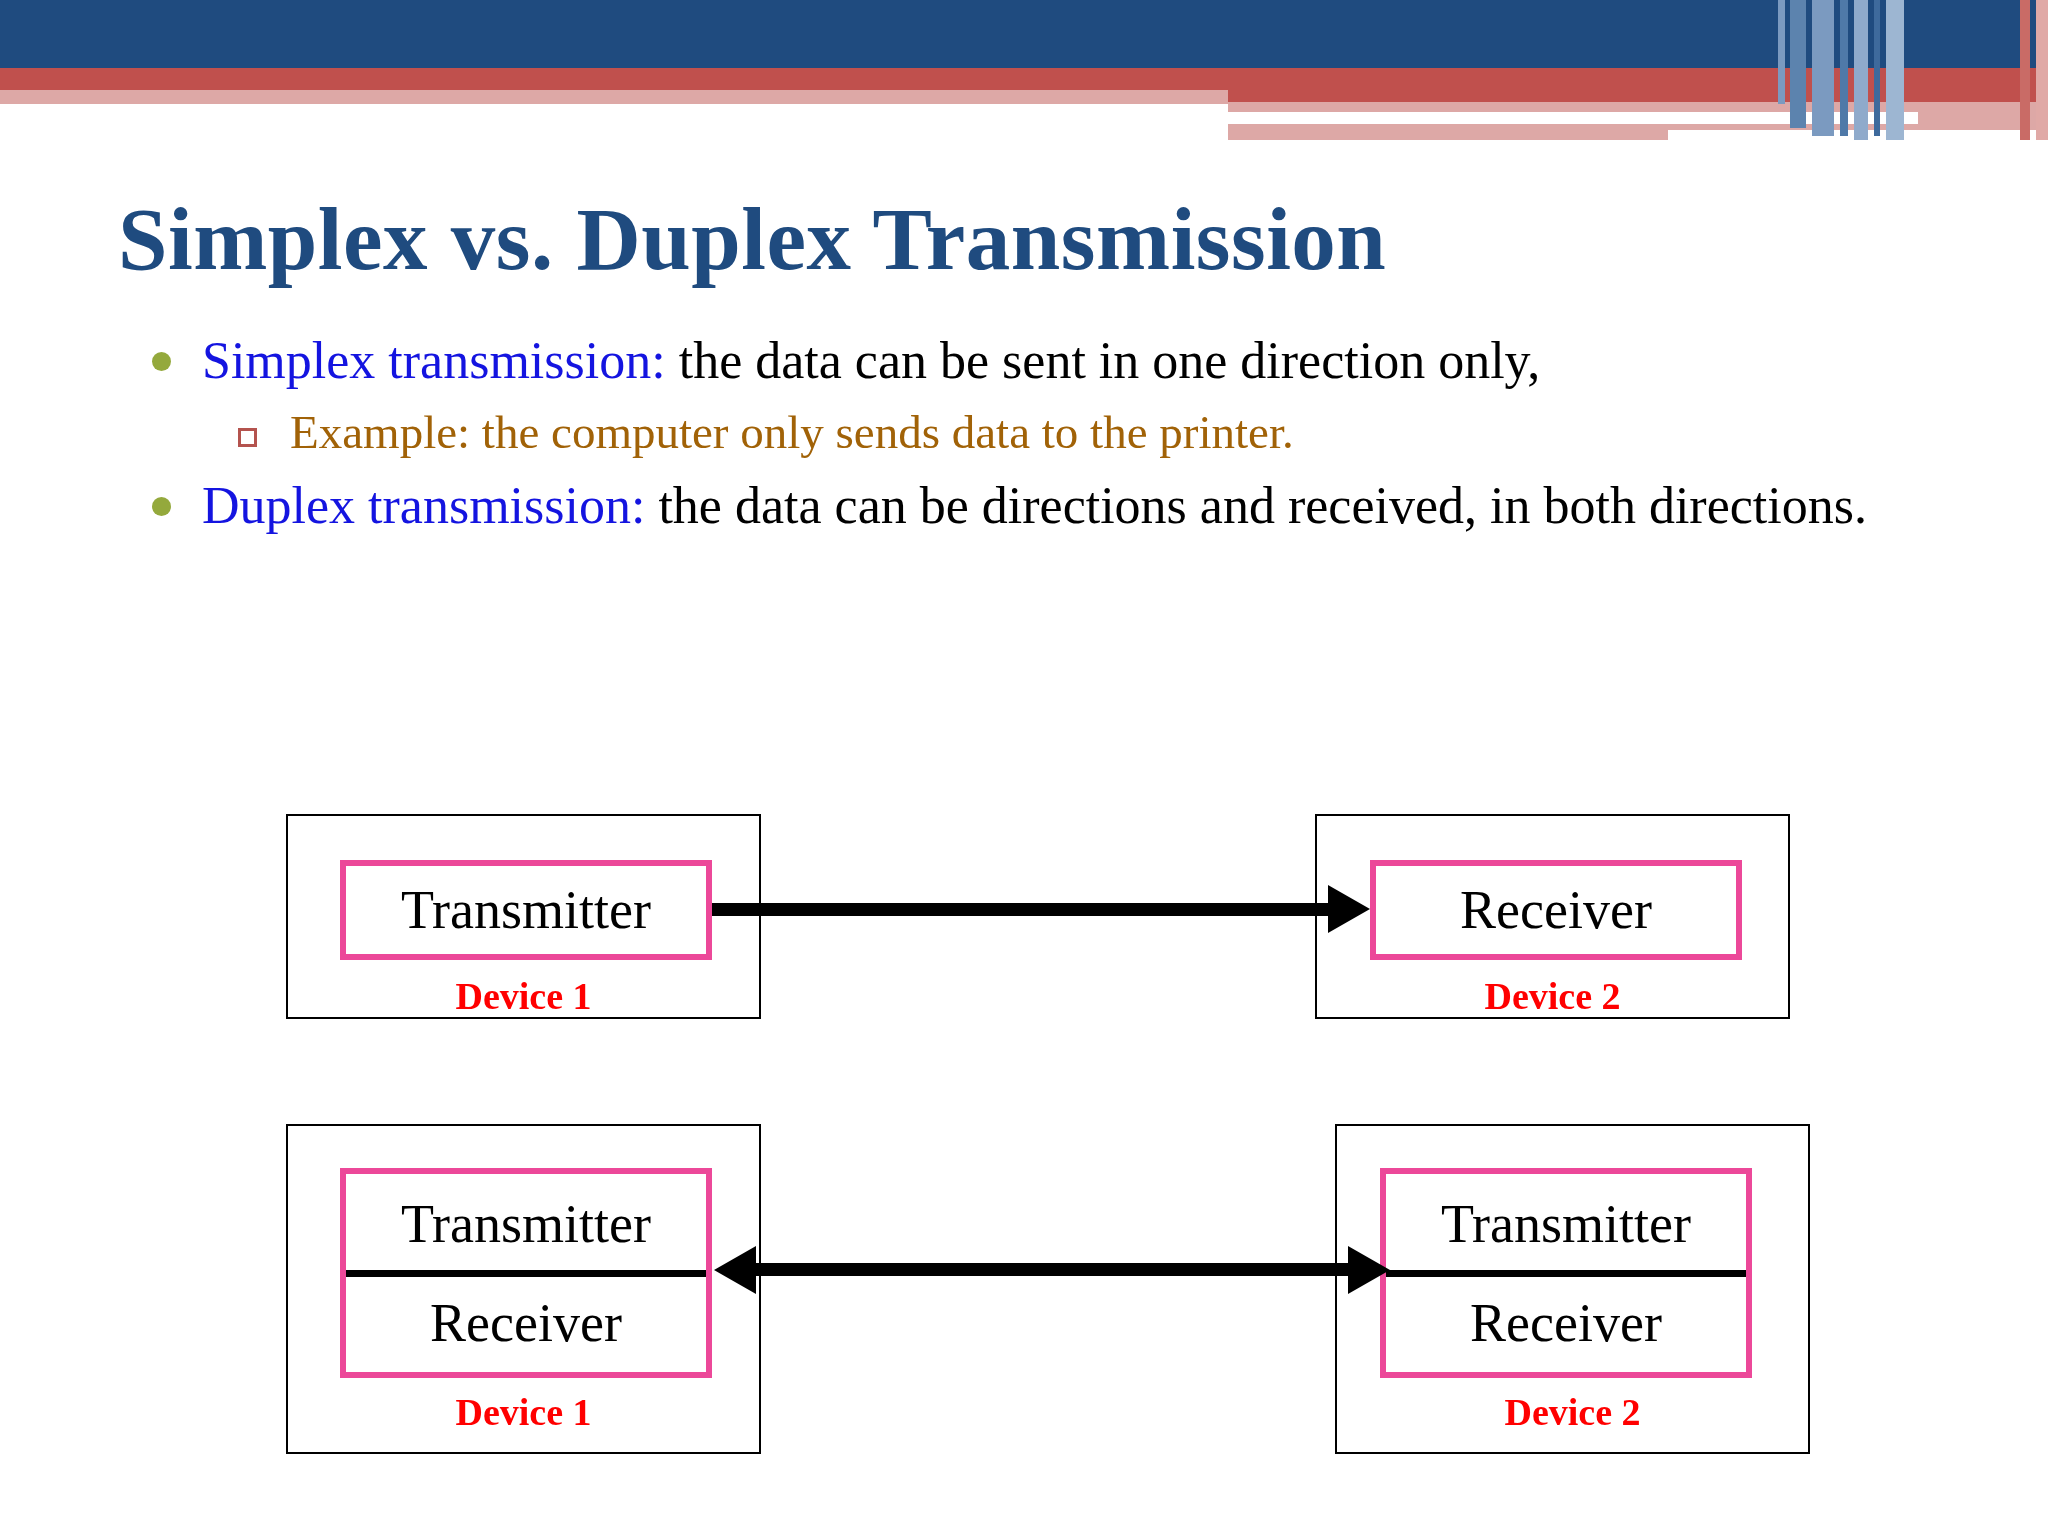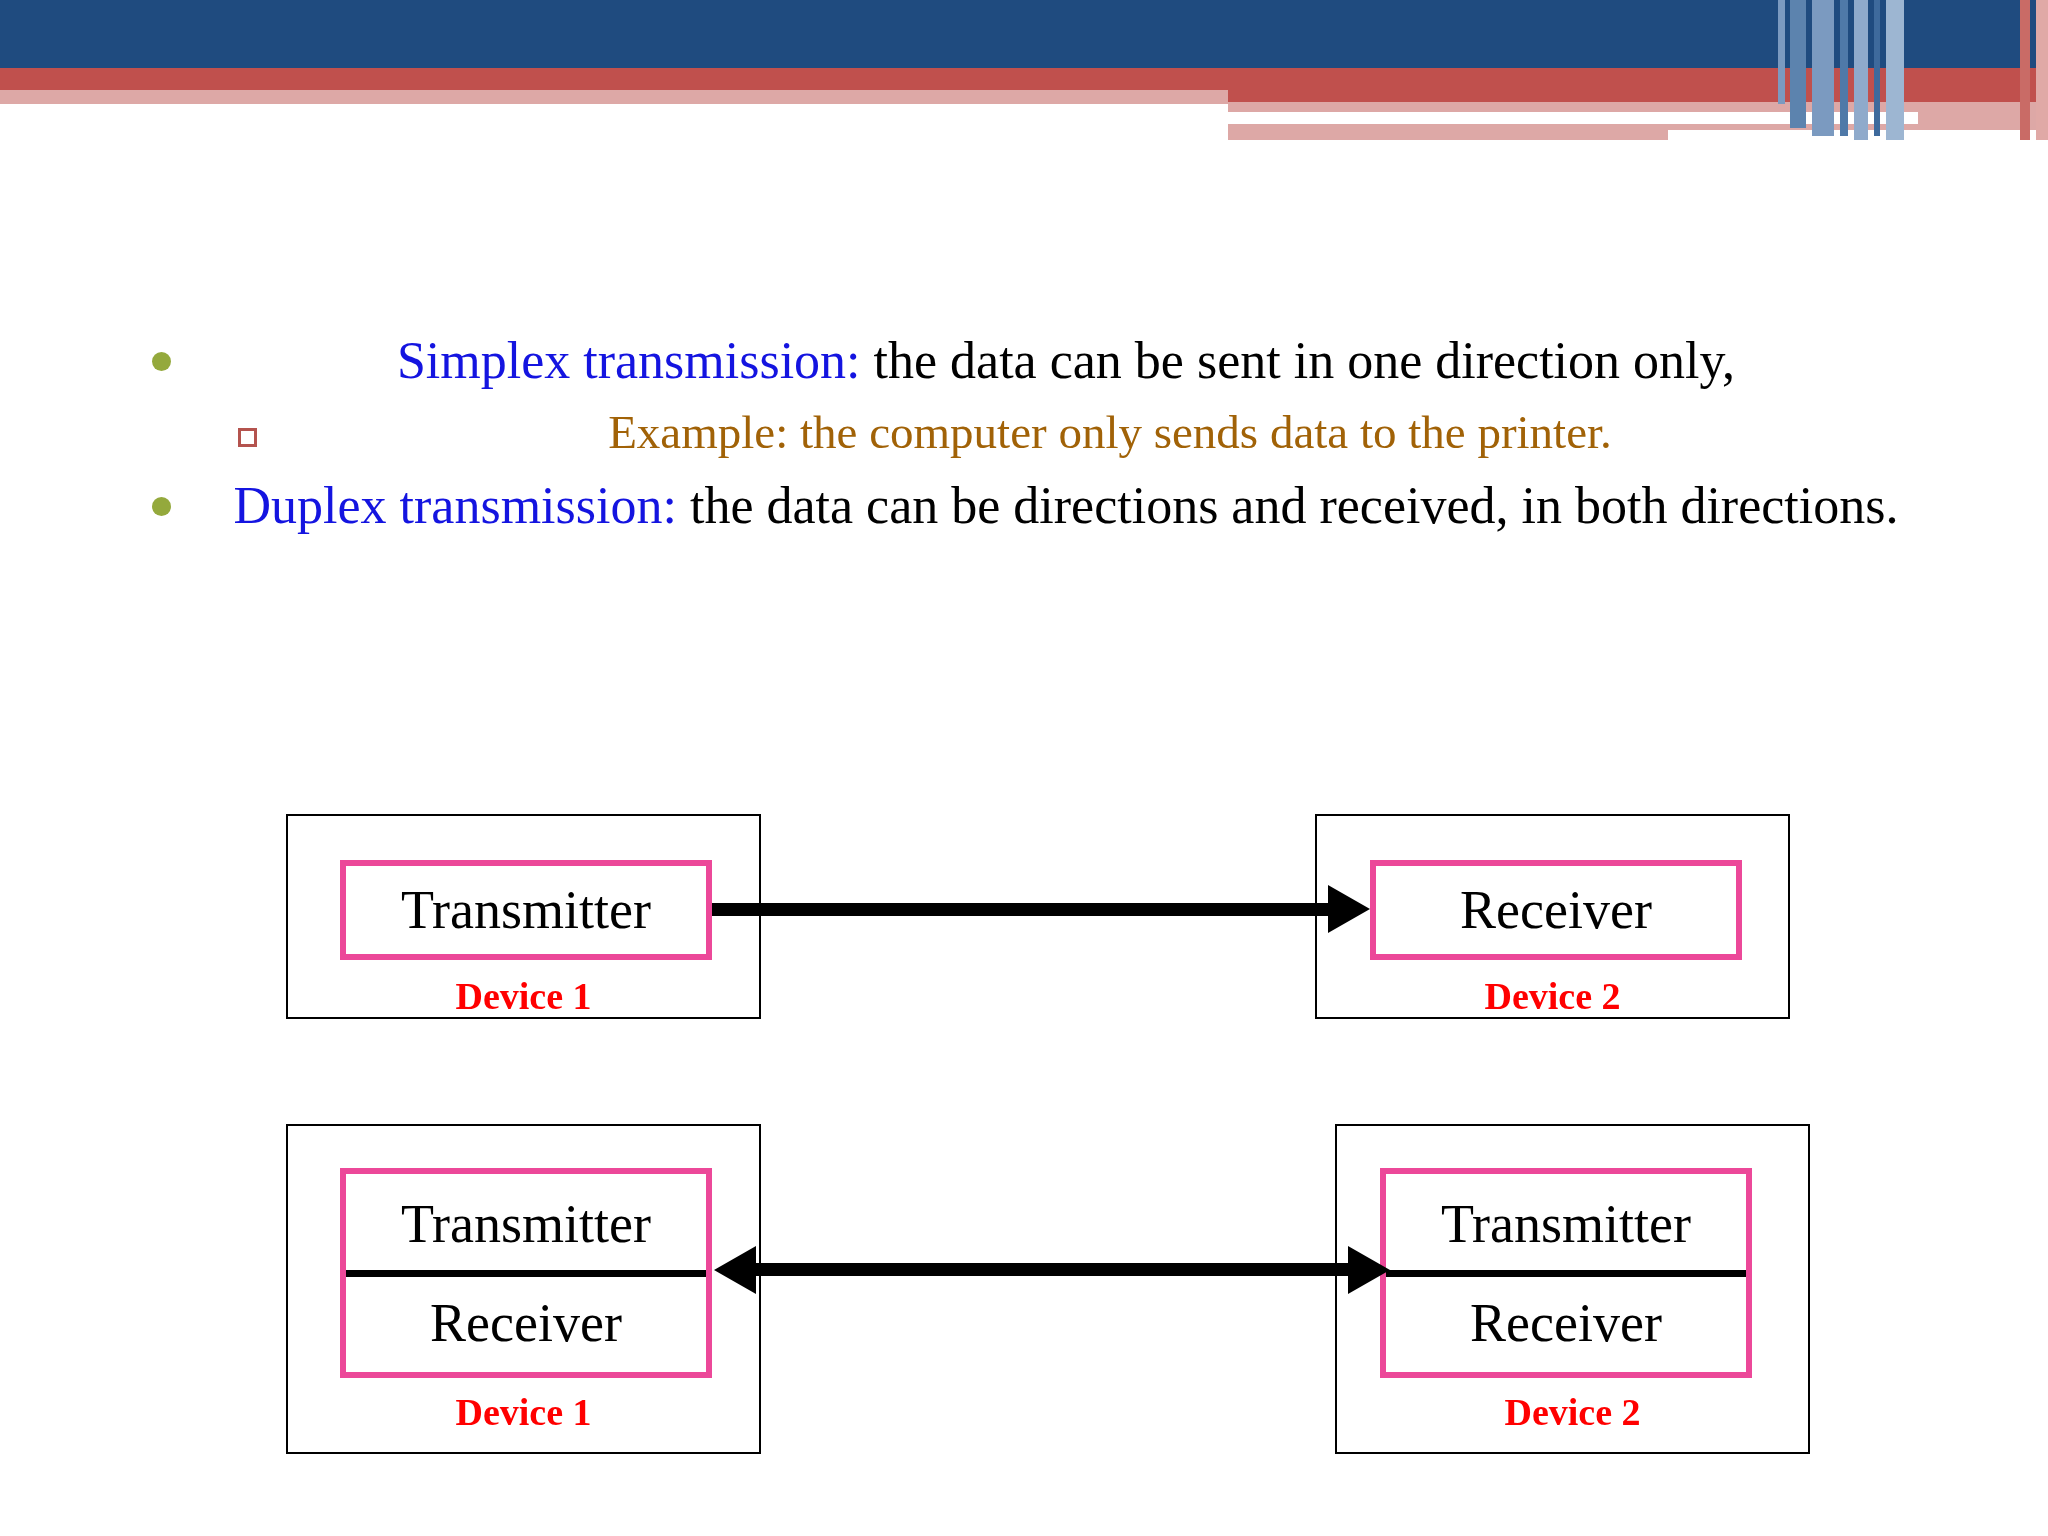--- a/index.html
+++ b/index.html
@@ -81,21 +81,20 @@
     white-space: nowrap;
     font-family: "Liberation Serif", "DejaVu Serif", serif;
   }
 
   
   .body-block {
     position: absolute;
     left: 130px;
     top: 330px;
     width: 1800px;
-    text-align: center;
   }
   .bullet-row {
     position: relative;
     display: block;
     font-size: 52px;
     line-height: 1.18;
     color: #000000;
     padding-left: 72px;
     margin-bottom: 4px;
   }
@@ -216,20 +215,21 @@
       <div class="vstripe" style="left: 1790px; width: 16px; height: 128px; background: rgb(92, 131, 174);"></div>
       <div class="vstripe" style="left: 1812px; width: 22px; height: 136px; background: rgb(123, 154, 192);"></div>
       <div class="vstripe" style="left: 1840px; width: 8px; height: 136px; background: rgb(79, 121, 168);"></div>
       <div class="vstripe" style="left: 1854px; width: 14px; height: 140px; background: rgb(143, 170, 203);"></div>
       <div class="vstripe" style="left: 1874px; width: 6px; height: 136px; background: rgb(62, 106, 156);"></div>
       <div class="vstripe" style="left: 1886px; width: 18px; height: 140px; background: rgb(157, 182, 210);"></div>
       <div class="vstripe" style="left: 2020px; width: 10px; height: 140px; background: rgb(201, 107, 102);"></div>
       <div class="vstripe" style="left: 2036px; width: 12px; height: 140px; background: rgb(224, 169, 166);"></div>
     </div>
 
+  <div class="title">Simplex vs. Duplex Transmission</div>
 
   <div class="body-block">
 
     <div class="bullet-row">
       <span class="dot"></span>
       <span class="lead-blue">Simplex transmission:</span><span> the data can be sent in one direction only,</span>
     </div>
 
     <div class="sub-row">
       <span class="sq"></span>

